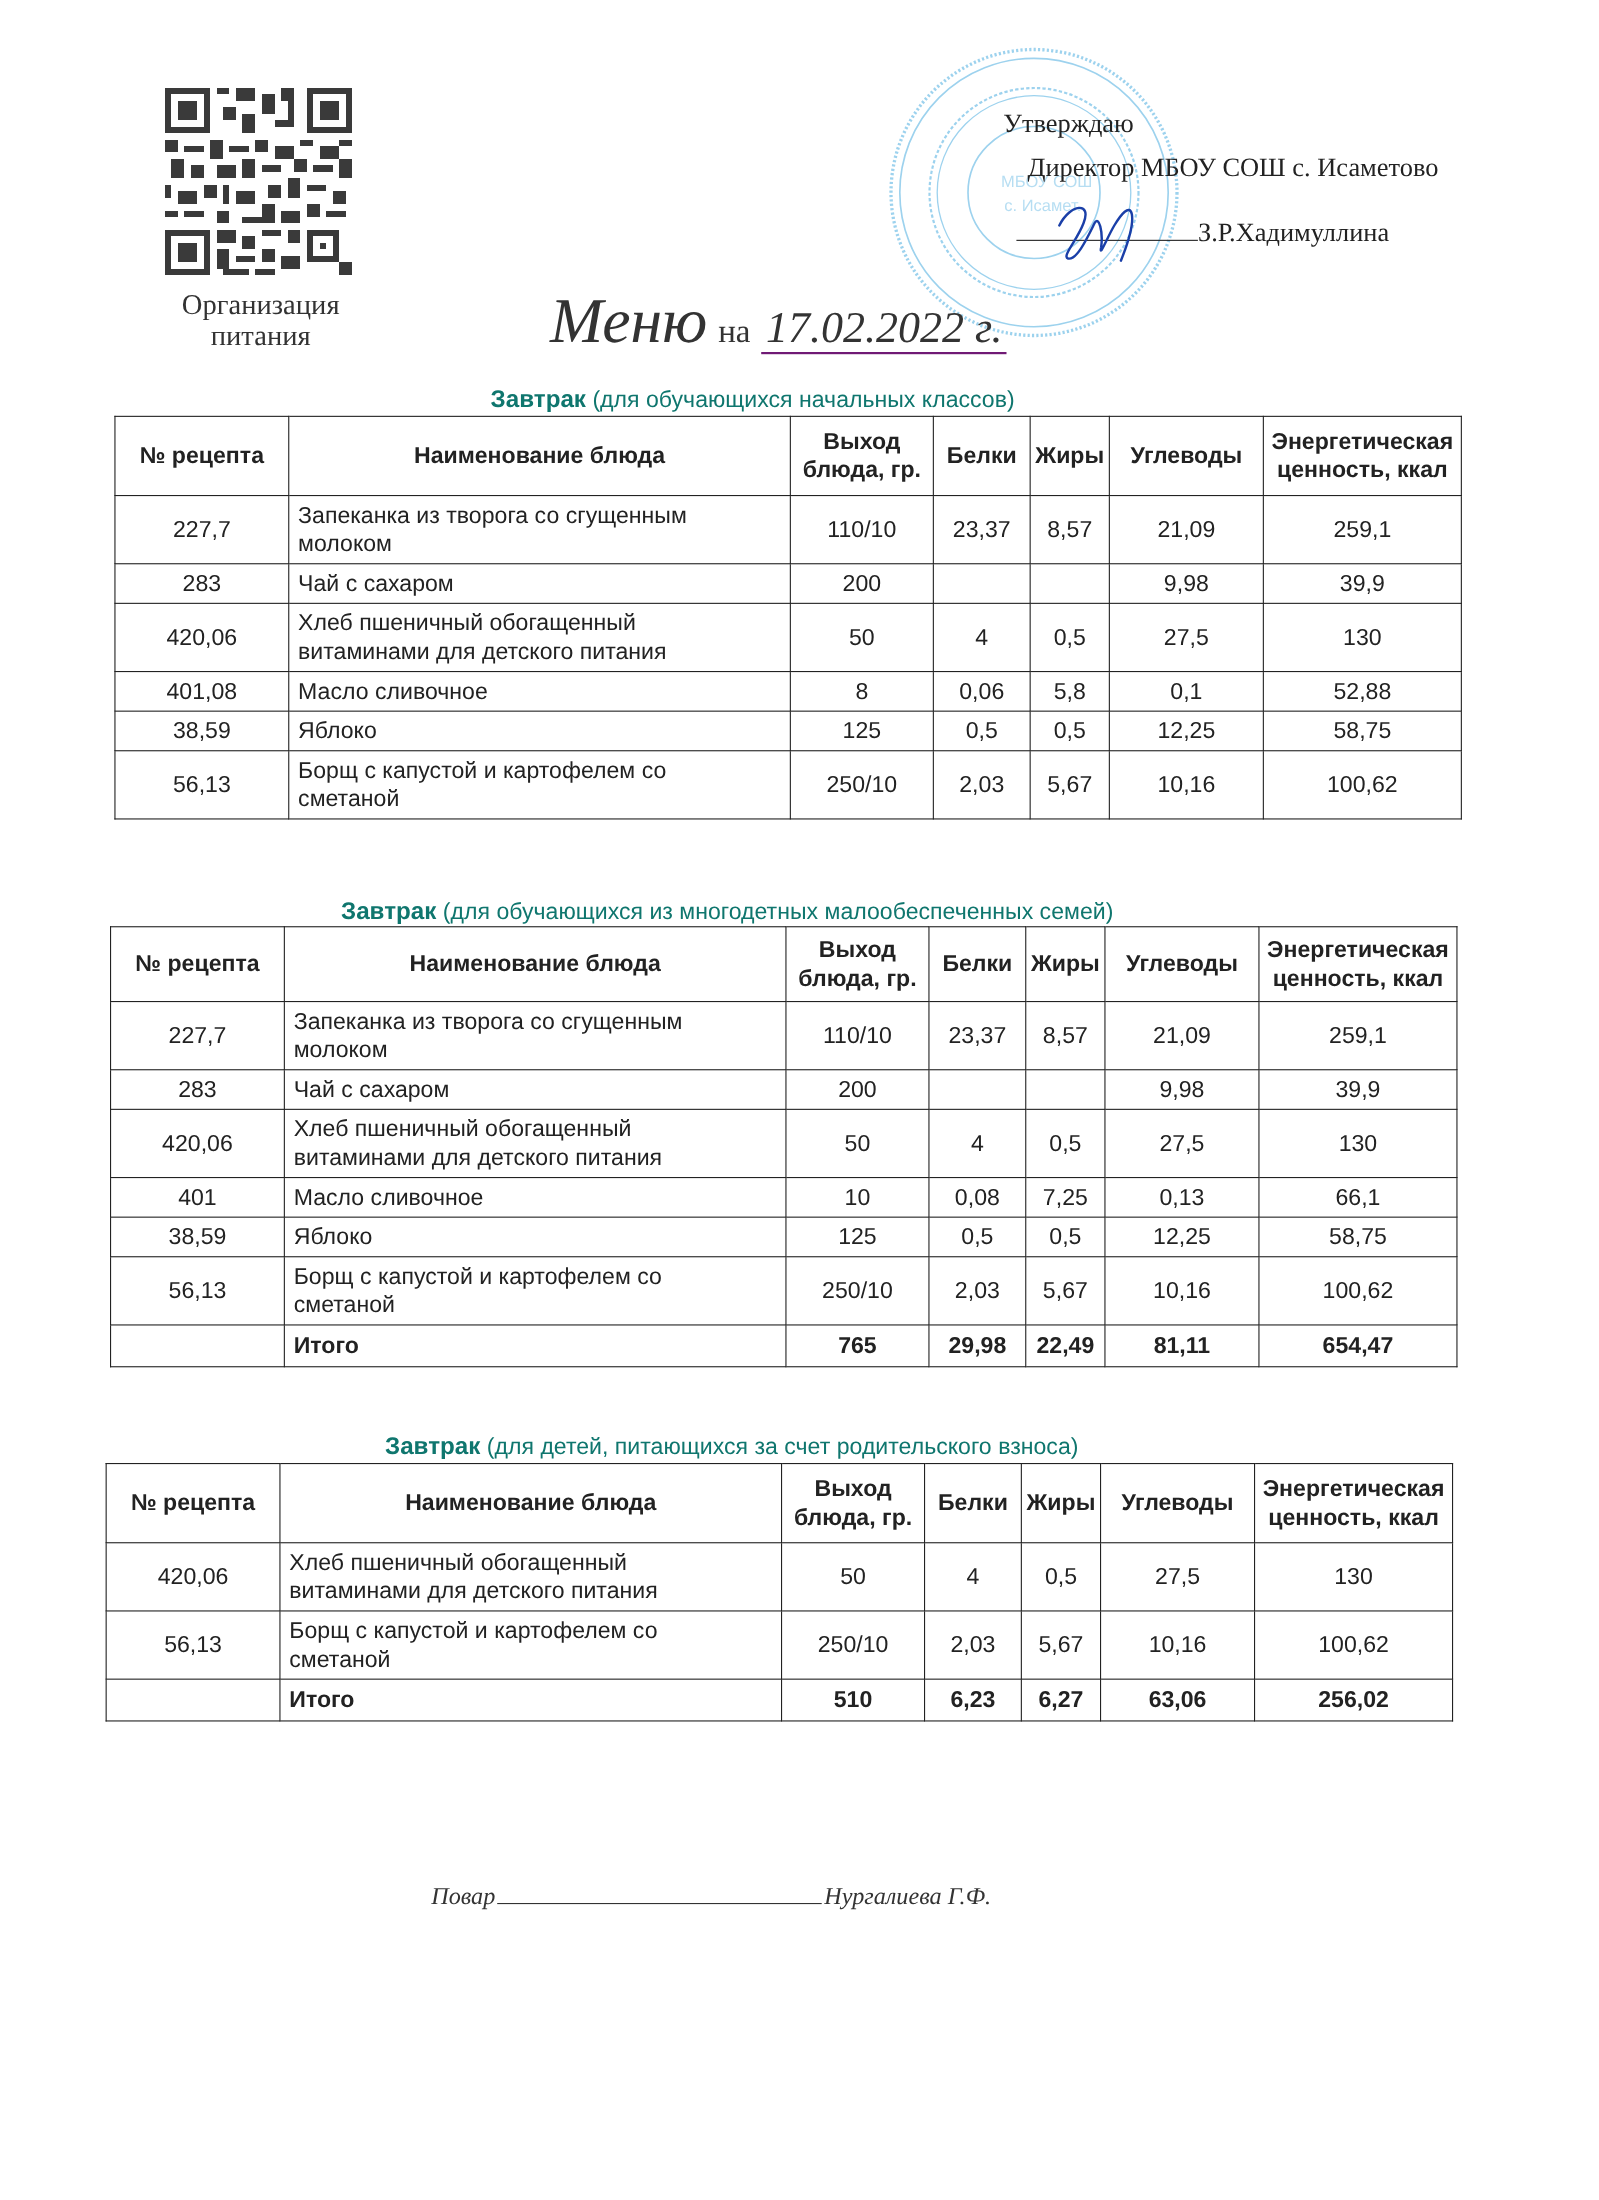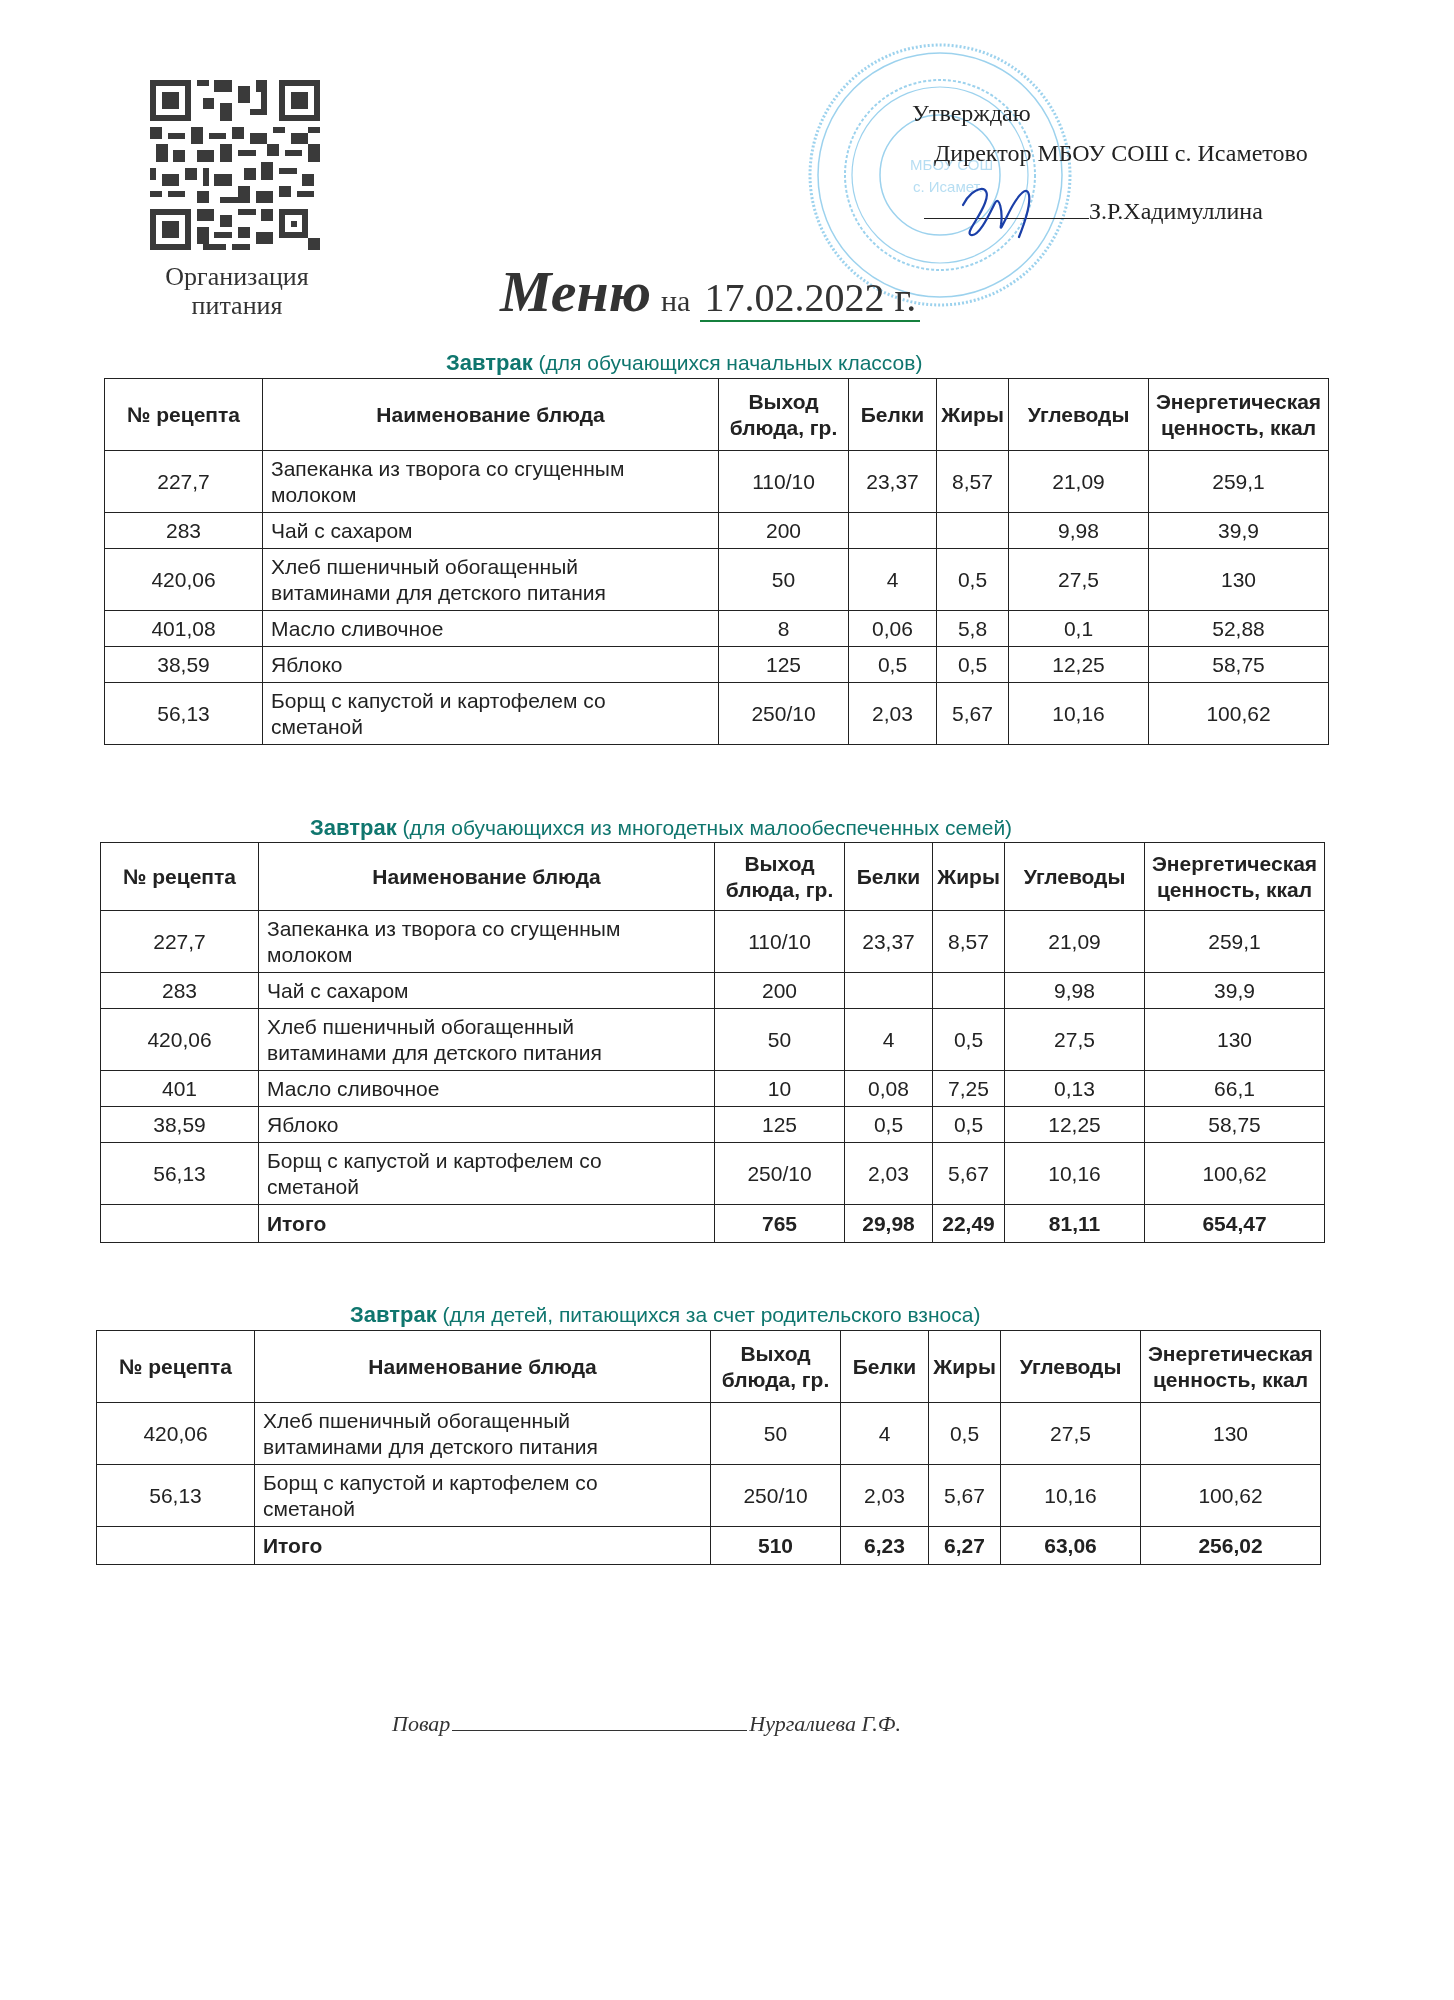--- a/index.html
+++ b/index.html
@@ -18,23 +18,23 @@
   
   #approve { position: absolute; left: 900px; top: 100px; font-size: 24px; color: #222; }
   #approve .l1 { position: absolute; left: 12px; top: 0; white-space: nowrap; }
   #approve .l2 { position: absolute; left: 34px; top: 40px; white-space: nowrap; }
   #approve .l3 { position: absolute; left: 24px; top: 98px; white-space: nowrap; }
   #approve .sig-line { display: inline-block; width: 165px; border-bottom: 1.5px solid #222; height: 20px; vertical-align: baseline; }
   #signature { position: absolute; left: 955px; top: 175px; width: 90px; height: 70px; }
 
   
   #title { position: absolute; left: 500px; top: 258px; white-space: nowrap; color: #333; }
-  #title .big { font-size: 58px; font-style: italic; font-weight: bold; }
+  #title .big { font-size: 58px; font-style: italic; font-weight: normal; }
   #title .na { font-size: 30px; margin: 0 6px; }
-  #title .date { font-size: 40px; border-bottom: 2px solid #15803d; padding: 0 4px; }
+  #title .date { font-size: 40px; font-style: italic; border-bottom: 2px solid #701a75; padding: 0 4px; }
 
   
   .caption { position: absolute; font-size: 21px; white-space: nowrap; color: #0f766e; }
   .caption b { font-size: 22px; }
 
   
   table.menu { position: absolute; border-collapse: collapse; font-size: 21px; color: #222; }
   table.menu th, table.menu td { border: 1.6px solid #222; text-align: center; padding: 0 4px; }
   table.menu th { font-weight: bold; line-height: 26px; }
   table.menu td.name { text-align: left; padding-left: 8px; line-height: 26px; }

